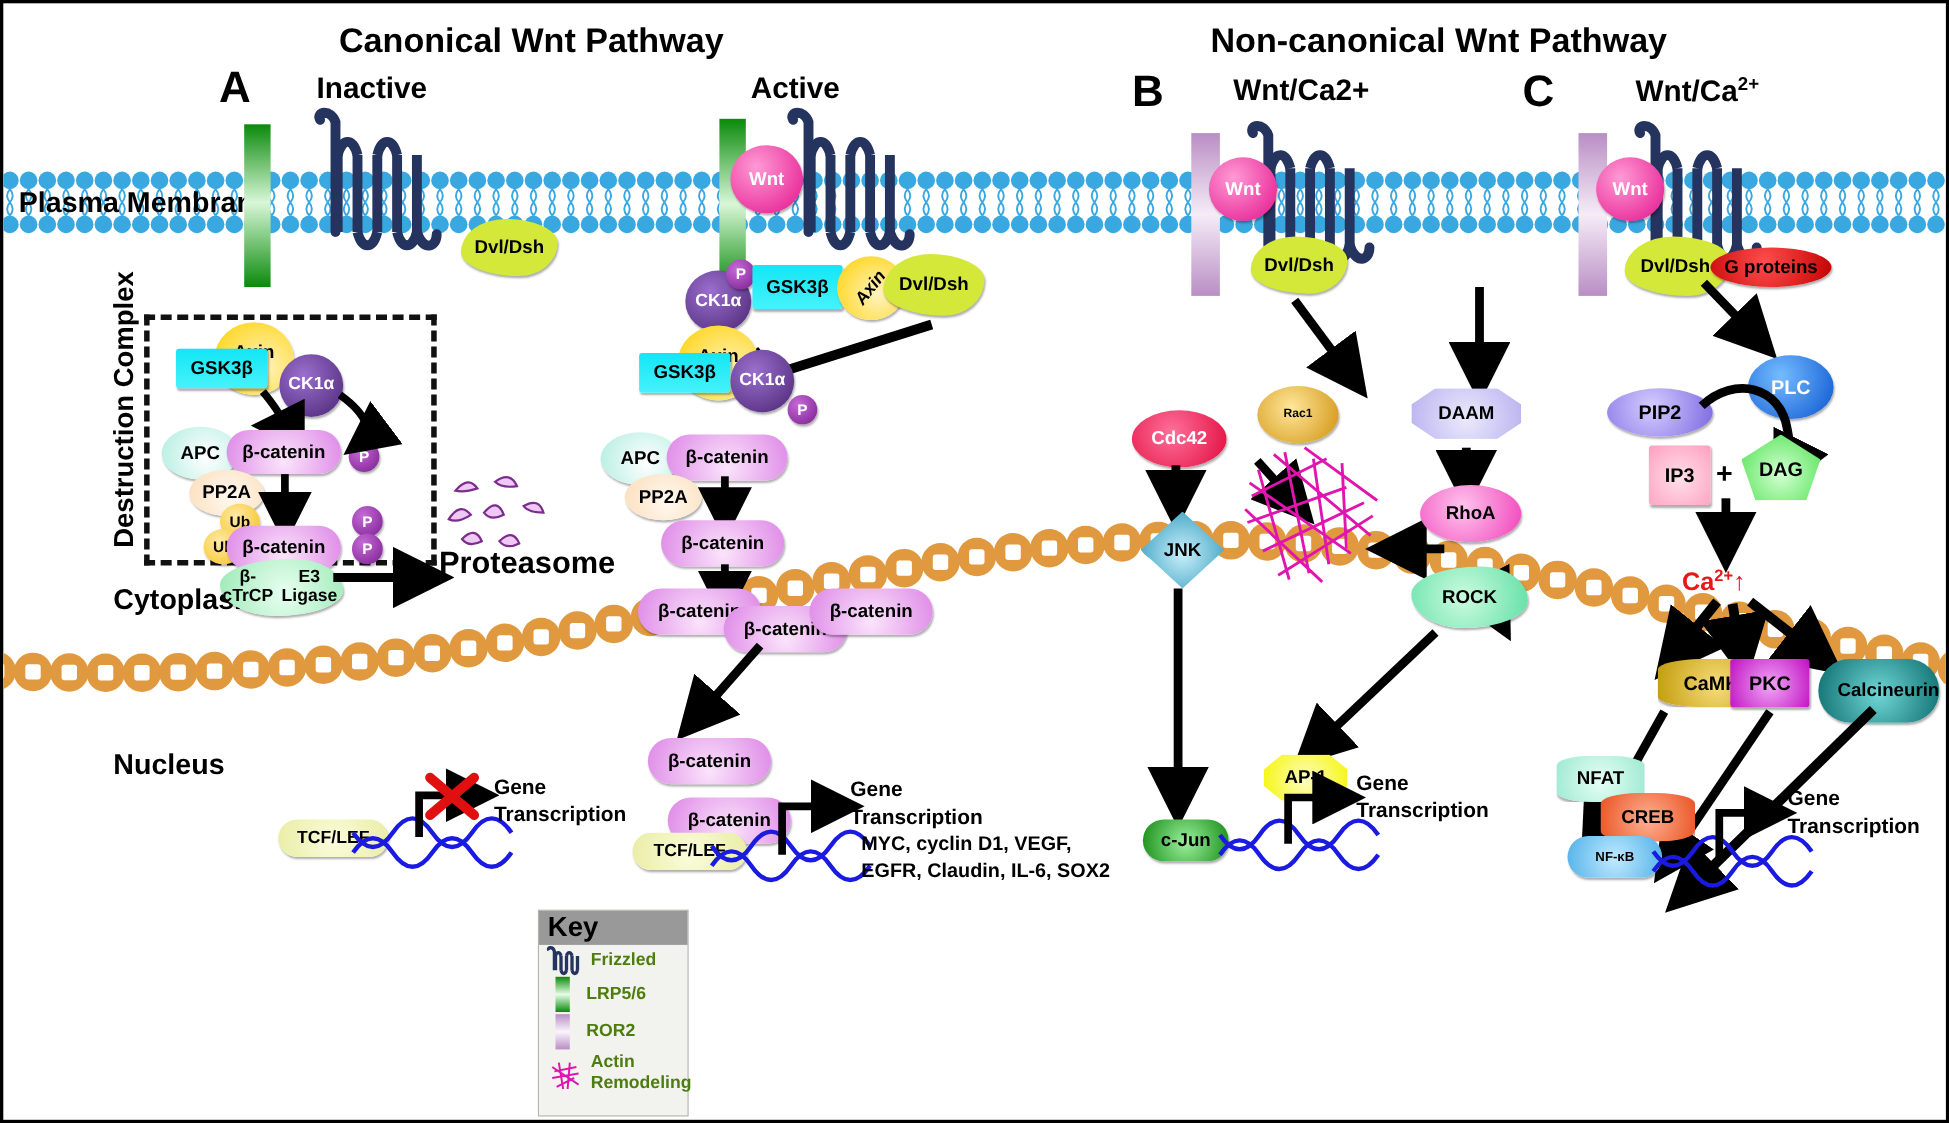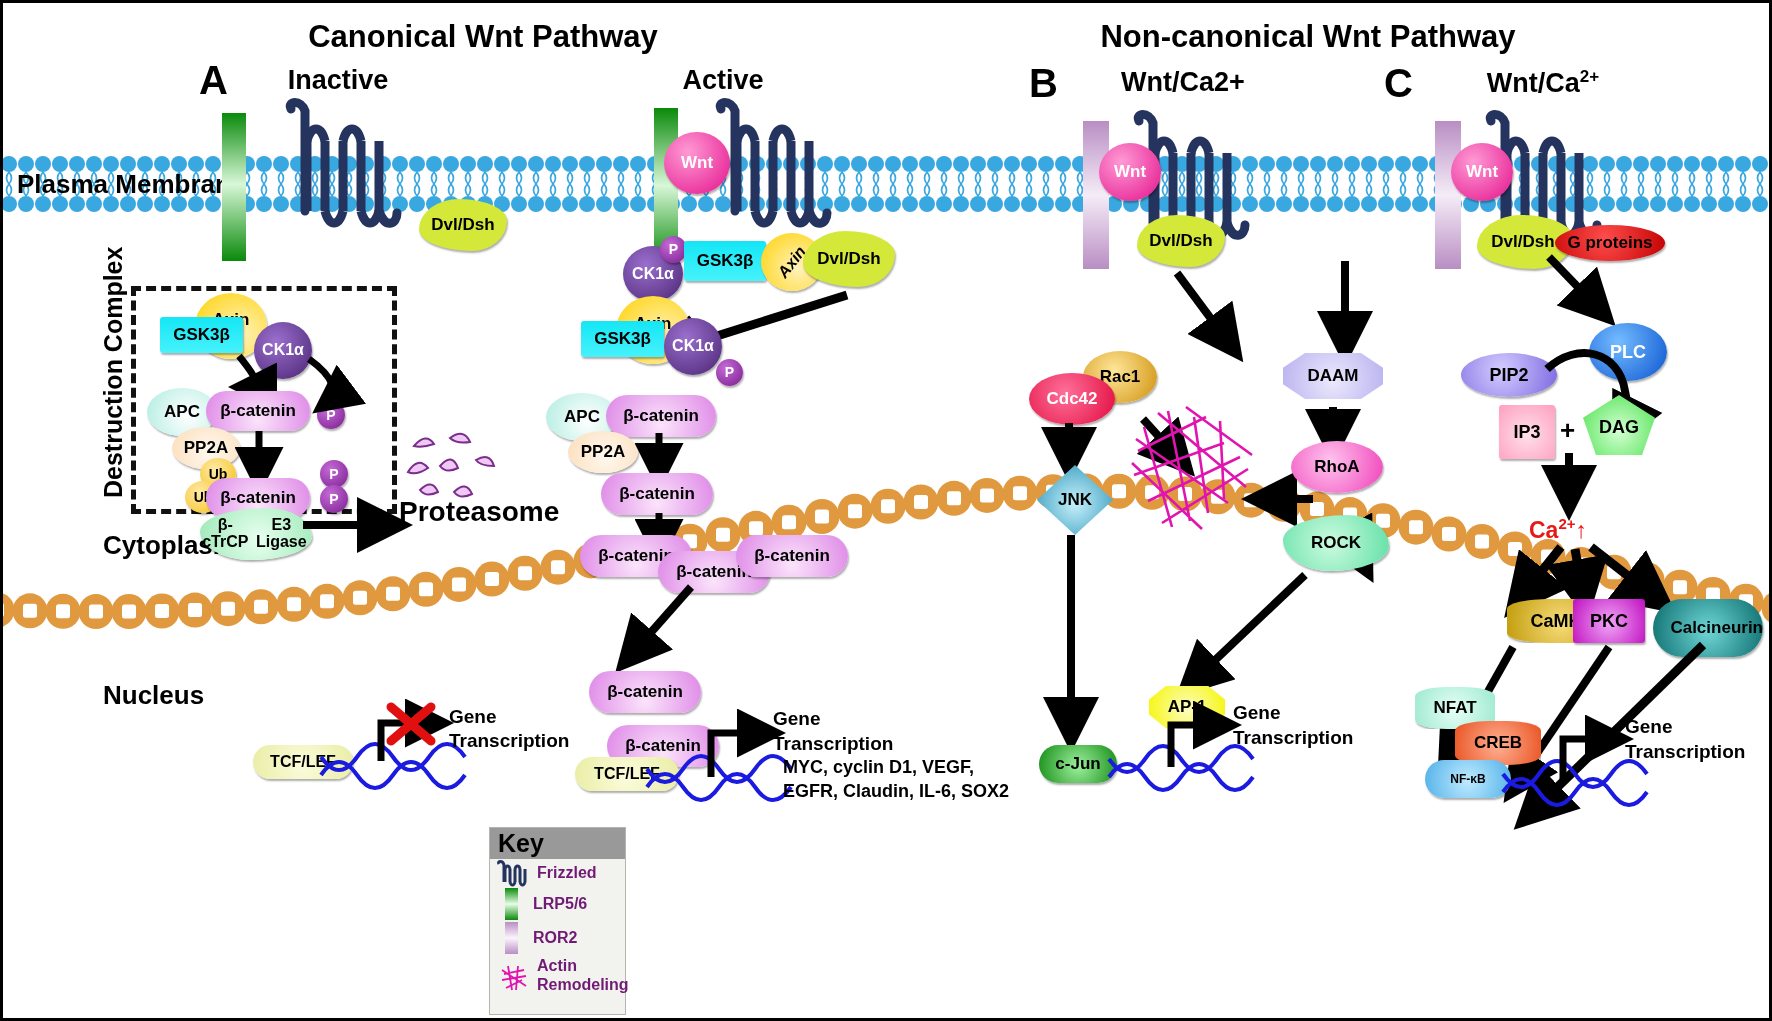--- a/index.html
+++ b/index.html
@@ -25,21 +25,21 @@
        border-radius:40% 40% 40% 40%/22% 22% 22% 22%;}
   .blobA{border-radius:46% 54% 40% 60%/58% 42% 58% 42%;}
   .blobB{border-radius:60% 40% 55% 45%/45% 55% 45% 55%;}
   
   .dbox{position:absolute;border:5px dashed #111;}
   .vert-lbl{position:absolute;font-weight:bold;font-size:25px;writing-mode:vertical-rl;transform:rotate(180deg);white-space:nowrap;color:#000;}
   .txt{position:absolute;font-weight:bold;color:#000;}
   .keybox{position:absolute;background:#f2f2ee;border:1px solid #b5b5b0;}
   .keyhdr{background:#999;font-weight:bold;font-size:25px;padding:1px 8px;color:#000;}
   .keyrow{display:flex;align-items:center;gap:7px;padding:1px 6px;}
-  .keylbl{font-size:16px;font-weight:bold;color:#701a75;}
+  .keylbl{font-size:16px;font-weight:bold;color:#4d7c0f;}
   svg{overflow:visible;}
 </style>
 </head>
 <body>
 
 <div id="root">
 
   <div class="abs ttl hdr-main" style="left:1040px;top:16px;width:530px;">Non-canonical Wnt Pathway</div>
   <div class="abs ttl hdr-main" style="left:270px;top:16px;width:420px;">Canonical Wnt Pathway</div>
 
@@ -713,21 +713,21 @@
   <div class="node ell" style="left:1096px;top:140px;width:62px;height:58px;background:radial-gradient(circle at 36% 32%,#ff9ad4,#e3118c);color:#fff;font-size:17px;">
     <span>Wnt</span>
   </div>
   <div class="node blobA" style="left:1134px;top:212px;width:88px;height:52px;background:#d4e83a;font-size:17px;">
     <span>Dvl/Dsh</span>
   </div>
   <svg class="abs" style="left:1130px;top:258px;width:300px;height:110px;">
     <path d="M44 12 L96 82" stroke="#000" stroke-width="8" fill="none" marker-end="url(#ah)"></path>
     <path d="M212 0 L212 82" stroke="#000" stroke-width="8" fill="none" marker-end="url(#ah)"></path>
   </svg>
-  <div class="node ell" style="left:1080px;top:348px;width:74px;height:52px;background:radial-gradient(circle at 42% 38%,#ffe79a,#cf8f0a);font-size:17px;">
+  <div class="node ell" style="left:1140px;top:348px;width:74px;height:52px;background:radial-gradient(circle at 42% 38%,#ffe79a,#cf8f0a);font-size:11px;">
     <span>Rac1</span>
   </div>
   <div class="node ell" style="left:1026px;top:370px;width:86px;height:52px;background:radial-gradient(circle at 42% 38%,#ff6f9a,#e00a3c);color:#fff;font-size:17px;">
     <span>Cdc42</span>
   </div>
   <div class="node oct" style="left:1280px;top:350px;width:100px;height:46px;background:radial-gradient(circle at 50% 60%,#ece9fc,#b7b0ef);font-size:17px;">
     <span>DAAM</span>
   </div>
   <svg class="abs" style="left:1040px;top:396px;width:360px;height:180px;">
     <path d="M26 24 L26 60" stroke="#000" stroke-width="8" fill="none" marker-end="url(#ah)"></path>

